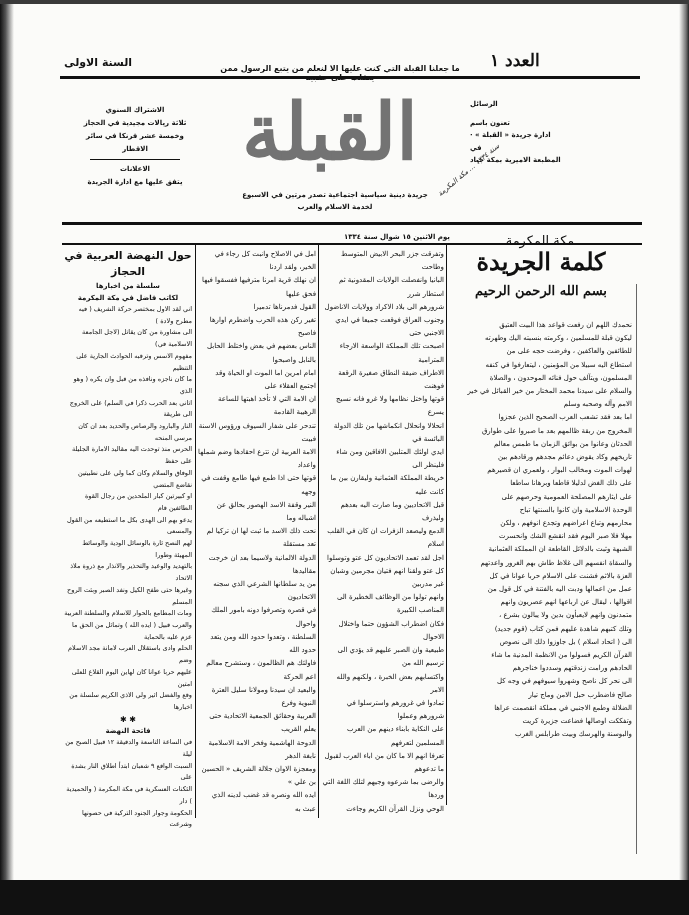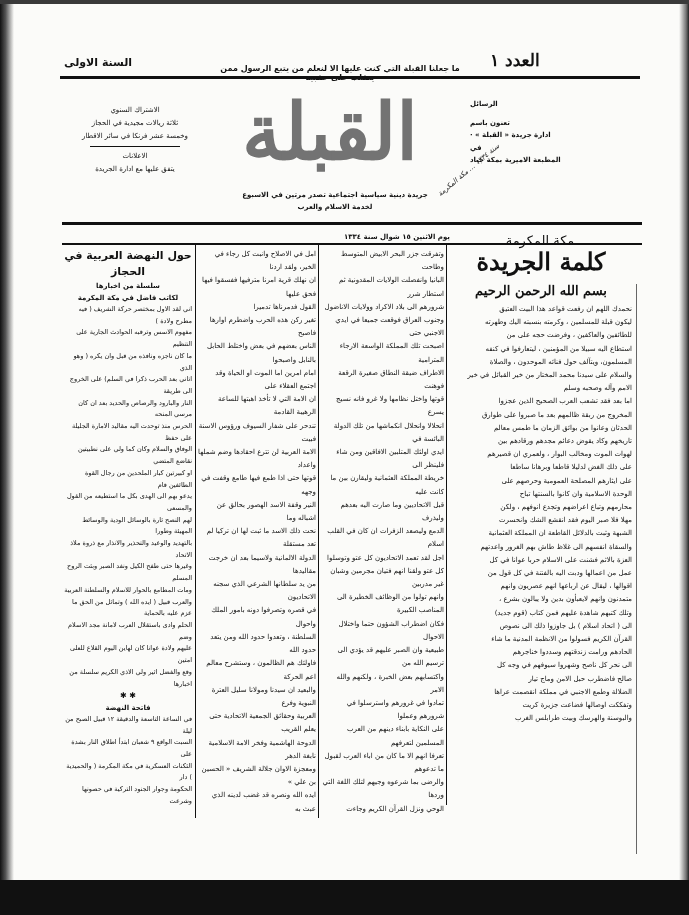--- a/index.html
+++ b/index.html
@@ -9,21 +9,21 @@
   .scan-edge-right{position:absolute;right:0;top:0;width:10px;height:876px;background:linear-gradient(to left,#222 0,#777 30%,rgba(255,255,255,0) 100%);}
   .bottom-band{position:absolute;left:0;top:880px;width:689px;height:35px;background:#111;}
   .rule{position:absolute;background:#111;}
   .ar{direction:rtl;text-align:right;color:#111;}
   .small{font-size:7px;line-height:13.2px;}
   .issue{position:absolute;left:490px;top:46px;font-family:"DejaVu Serif",serif;font-weight:bold;font-size:17px;}
   .year{position:absolute;left:64px;top:52px;font-weight:bold;font-size:11px;}
   .motto{position:absolute;left:210px;top:60px;width:260px;font-size:8px;font-weight:bold;text-align:center;}
   .masthead{position:absolute;left:200px;top:78px;width:260px;height:100px;text-align:center;font-family:"DejaVu Serif",serif;font-weight:bold;font-size:78px;line-height:100px;color:#737373;}
   .tagline{position:absolute;left:240px;top:185px;width:190px;font-size:7px;text-align:center;line-height:12px;font-weight:bold;}
-  .sub-box{position:absolute;left:80px;top:100px;width:110px;text-align:center;font-size:7px;line-height:13px;font-weight:normal;}
+  .sub-box{position:absolute;left:80px;top:100px;width:110px;text-align:center;font-size:7px;line-height:13px;font-weight:bold;}
   .sub-box .sep{height:1px;background:#111;margin:3px 10px;}
   .corr-box{position:absolute;left:470px;top:94px;width:120px;text-align:left;font-size:7px;line-height:12.5px;font-weight:bold;}
   .handwritten{position:absolute;left:430px;top:162px;font-size:7px;transform:rotate(-40deg);font-style:italic;color:#222;}
   .dateline{position:absolute;left:70px;top:229px;width:380px;font-size:7px;font-weight:bold;}
   .makkah-label{position:absolute;left:480px;top:229px;width:120px;text-align:center;font-size:13px;}
   .col{position:absolute;overflow:hidden;}
   .col p{margin:0;}
   .col-title{font-weight:bold;text-align:center;font-size:11px;line-height:16px;}
   .col-sub{text-align:center;font-size:7px;line-height:12px;font-weight:bold;}
   .big-title{font-family:"DejaVu Serif",serif;font-weight:bold;font-size:24px;text-align:center;line-height:34px;}
@@ -73,21 +73,21 @@
   <div class="rule" style="left:62px;top:239px;width:580px;height:2px;"></div>
 
   <div class="rule" style="left:195px;top:241px;width:1px;height:573px;"></div>
   <div class="rule" style="left:318px;top:241px;width:1px;height:573px;"></div>
   <div class="rule" style="left:446px;top:241px;width:1px;height:560px;"></div>
   <div class="rule" style="left:636px;top:280px;width:1px;height:570px;background:#666;"></div>
 
   <div class="col ar" style="left:450px;top:241px;width:182px;height:570px;">
     <div class="big-title">كلمة الجريدة</div>
     <div class="basmala">بسم الله الرحمن الرحيم</div>
-    <div class="small" style="margin-top:0;">
+    <div class="small" style="margin-top:16px;">
       <p>نحمدك اللهم ان رفعت قواعد هذا البيت العتيق</p>
       <p>ليكون قبلة للمسلمين ، وكرمته بنسبته اليك وطهرته</p>
       <p>للطائفين والعاكفين ، وفرضت حجه على من</p>
       <p>استطاع اليه سبيلا من المؤمنين ، ليتعارفوا في كنفه</p>
       <p>المسلمون، ويتآلف حول فنائه الموحدون ، والصلاة</p>
       <p>والسلام على سيدنا محمد المختار من خير القبائل في خير</p>
       <p>الامم وآله وصحبه وسلم</p>
       <p>اما بعد فقد تشعب العرب الصحيح الذين عجزوا</p>
       <p>المخروج من ربقة ظالمهم بعد ما صبروا على طوارق</p>
       <p>الحدثان وعانوا من بوائق الزمان ما طمس معالم</p>
@@ -168,35 +168,36 @@
     <p>ايده الله ونصره قد غضب لدينه الذي عبث به</p>
     <p>الاتحاديون ولقومه الذين اهانهم الطائفون فظهر</p>
 
   </div>
 
   <div class="col ar small" style="left:64px;top:244px;width:128px;height:580px;line-height:11.7px;font-size:6.5px;">
     <div class="col-title">حول النهضة العربية في الحجاز</div>
     <div class="col-sub">سلسلة من اخبارها</div>
     <div class="col-sub">لكاتب فاضل في مكة المكرمة</div>
     <p>اني لقد الاول بمختصر حركة الشريف ( فيه مطرح ولادة )</p>
+    <p>الى مشاورة من كان يقاتل (لاجل الجامعة الاسلامية في)</p>
     <p>مفهوم الاسس وترقبه الحوادث الجارية على التنظيم</p>
     <p>ما كان ناجزه ونافذه من قبل وان يكره ( وهو الذي</p>
     <p>اتاني بعد الحرب ذكرا في السلم) على الخروج الى طريقة</p>
     <p>النار والبارود والرصاص والحديد بعد ان كان مرسي المنحه</p>
     <p>الحرس منذ توحدت اليه مقاليد الامارة الجليلة على حفظ</p>
     <p>الوفاق والسلام وكان كما ولي على نطبيتين نقاضع المتضي</p>
     <p>او كبيرتين كبار الملحدين من رجال القوة الطائفين قام</p>
     <p>يدعو بهم الى الهدى بكل ما استطيعه من القول والمسعى</p>
     <p>لهم النصح ثارة بالوسائل الودية والوسائط المهيئة وطورا</p>
     <p>بالتهديد والوعيد والتحذير والانذار مع ذروة ملاذ الاتحاد</p>
     <p>وغيرها حتى طفح الكيل ونفد الصبر وبثت الروح المسلم</p>
     <p>ومات المطامع بالحوار للاسلام والسلطنة العربية</p>
     <p>والعرب قبيل ( ايده الله ) وتماثل من الحق ما عزم عليه بالحماية</p>
     <p>الحلم وادى باستقلال العرب لامانة مجد الاسلام وضم</p>
-    <p>عليهم ولادة عوانا كان لهاين اليوم القلاع للعلى امتين</p>
+    <p>عليهم حربا عوانا كان لهاين اليوم القلاع للعلى امتين</p>
     <p>وقع والفضل اثير ولي الاذي الكريم سلسلة من اخبارها</p>
     <div class="stars">✱ ✱</div>
     <div class="col-sub">فاتحة النهضة</div>
     <p>في الساعة التاسعة والدقيقة ١٢ قبيل الصبح من ليلة</p>
     <p>السبت الواقع ٩ شعبان ابتدأ اطلاق النار بشدة على</p>
     <p>الثكنات العسكرية في مكة المكرمة ( والحميدية ) دار</p>
     <p>الحكومة وجوار الجنود التركية في حصونها وشرعت</p>
 
   </div>
 

